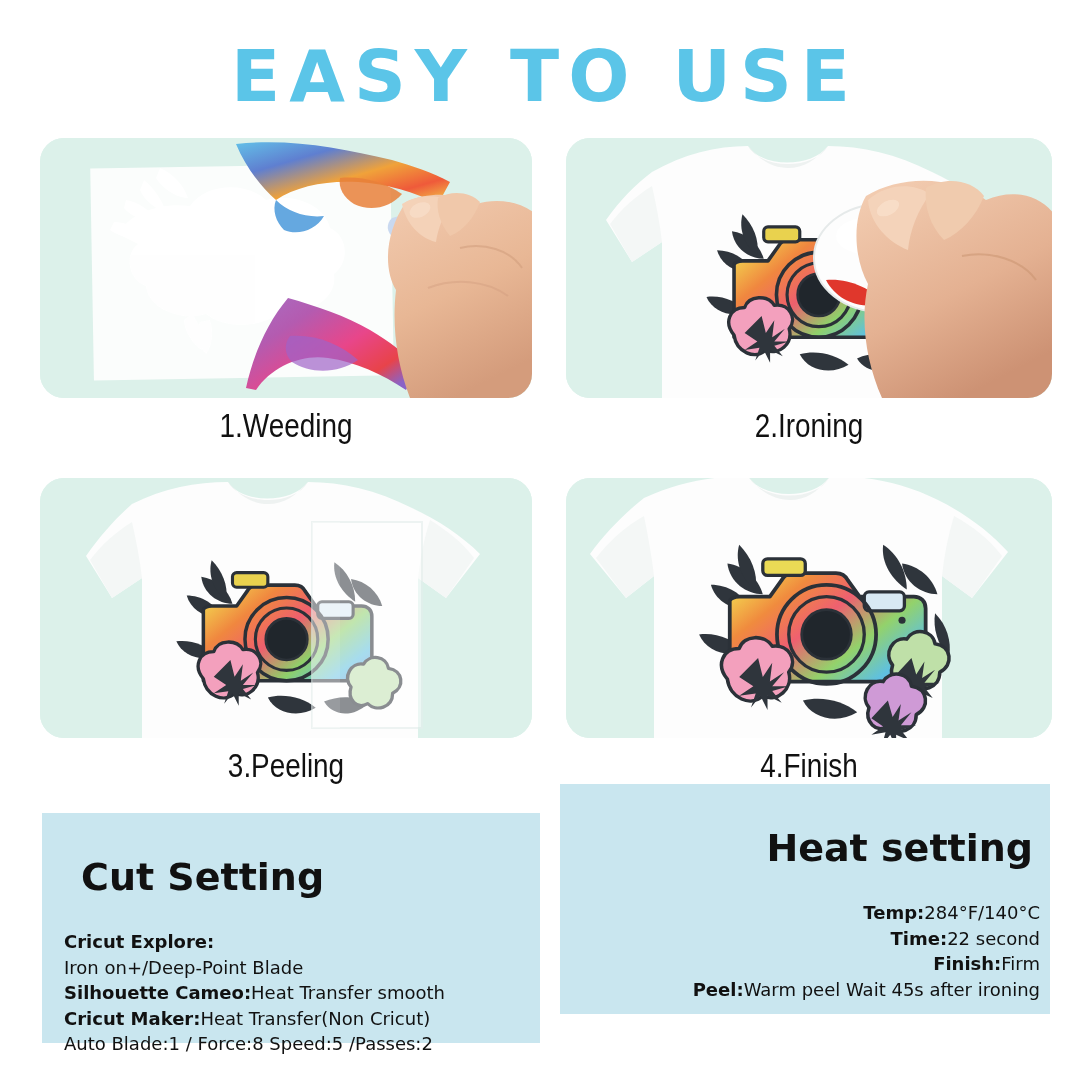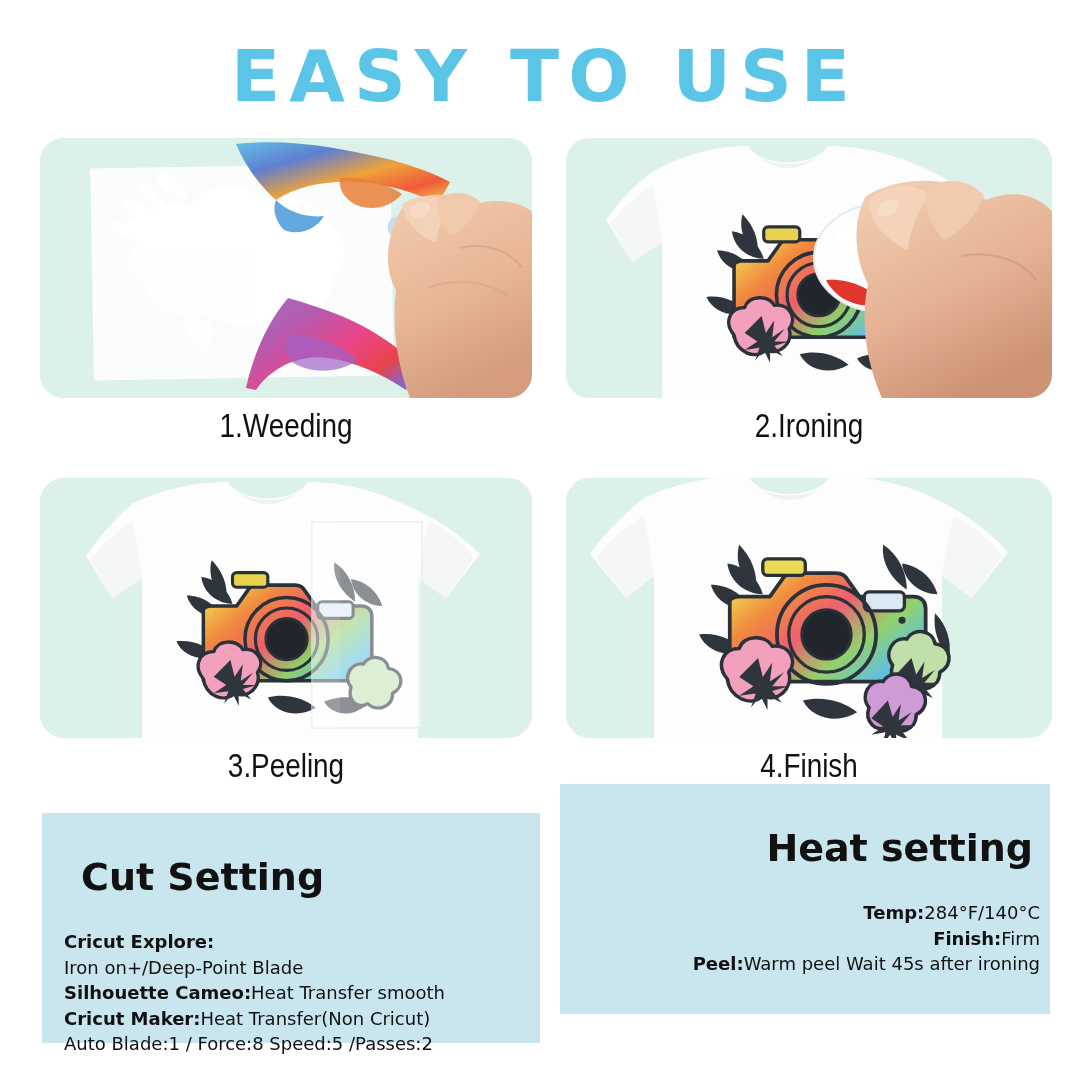--- a/index.html
+++ b/index.html
@@ -340,20 +340,23 @@
     </div>
   </div>
 
   <div class="info i2">
     <h2>Heat setting</h2>
     <div class="body">
       <div class="ln">
         <b>Temp:</b><span>284°F/140°C</span>
       </div>
       <div class="ln">
+        <b>Time:</b><span>22 second</span>
+      </div>
+      <div class="ln">
         <b>Finish:</b><span>Firm</span>
       </div>
       <div class="ln wrap">
         <b>Peel:</b><span>Warm peel Wait 45s after ironing</span>
       </div>
     </div>
   </div>
 
 </div>
 

